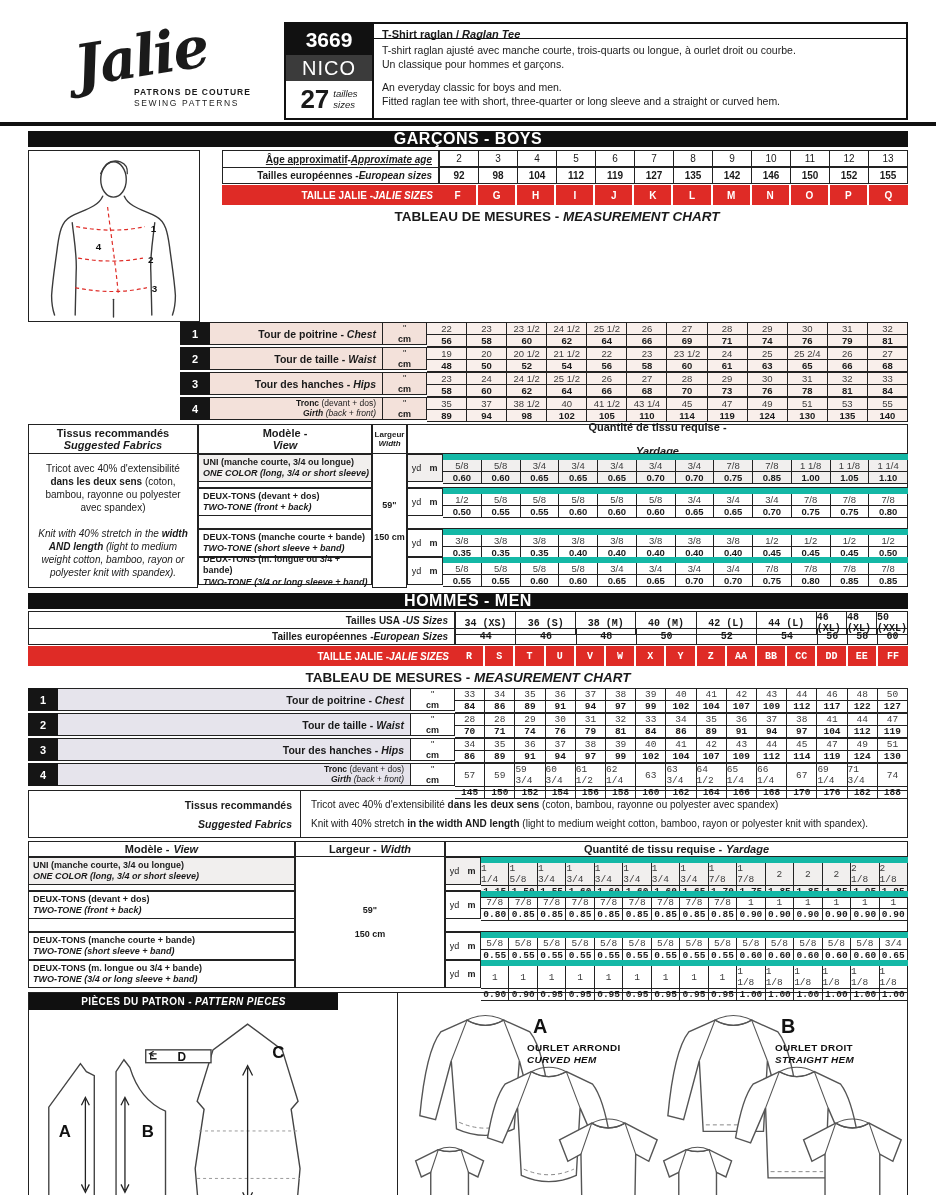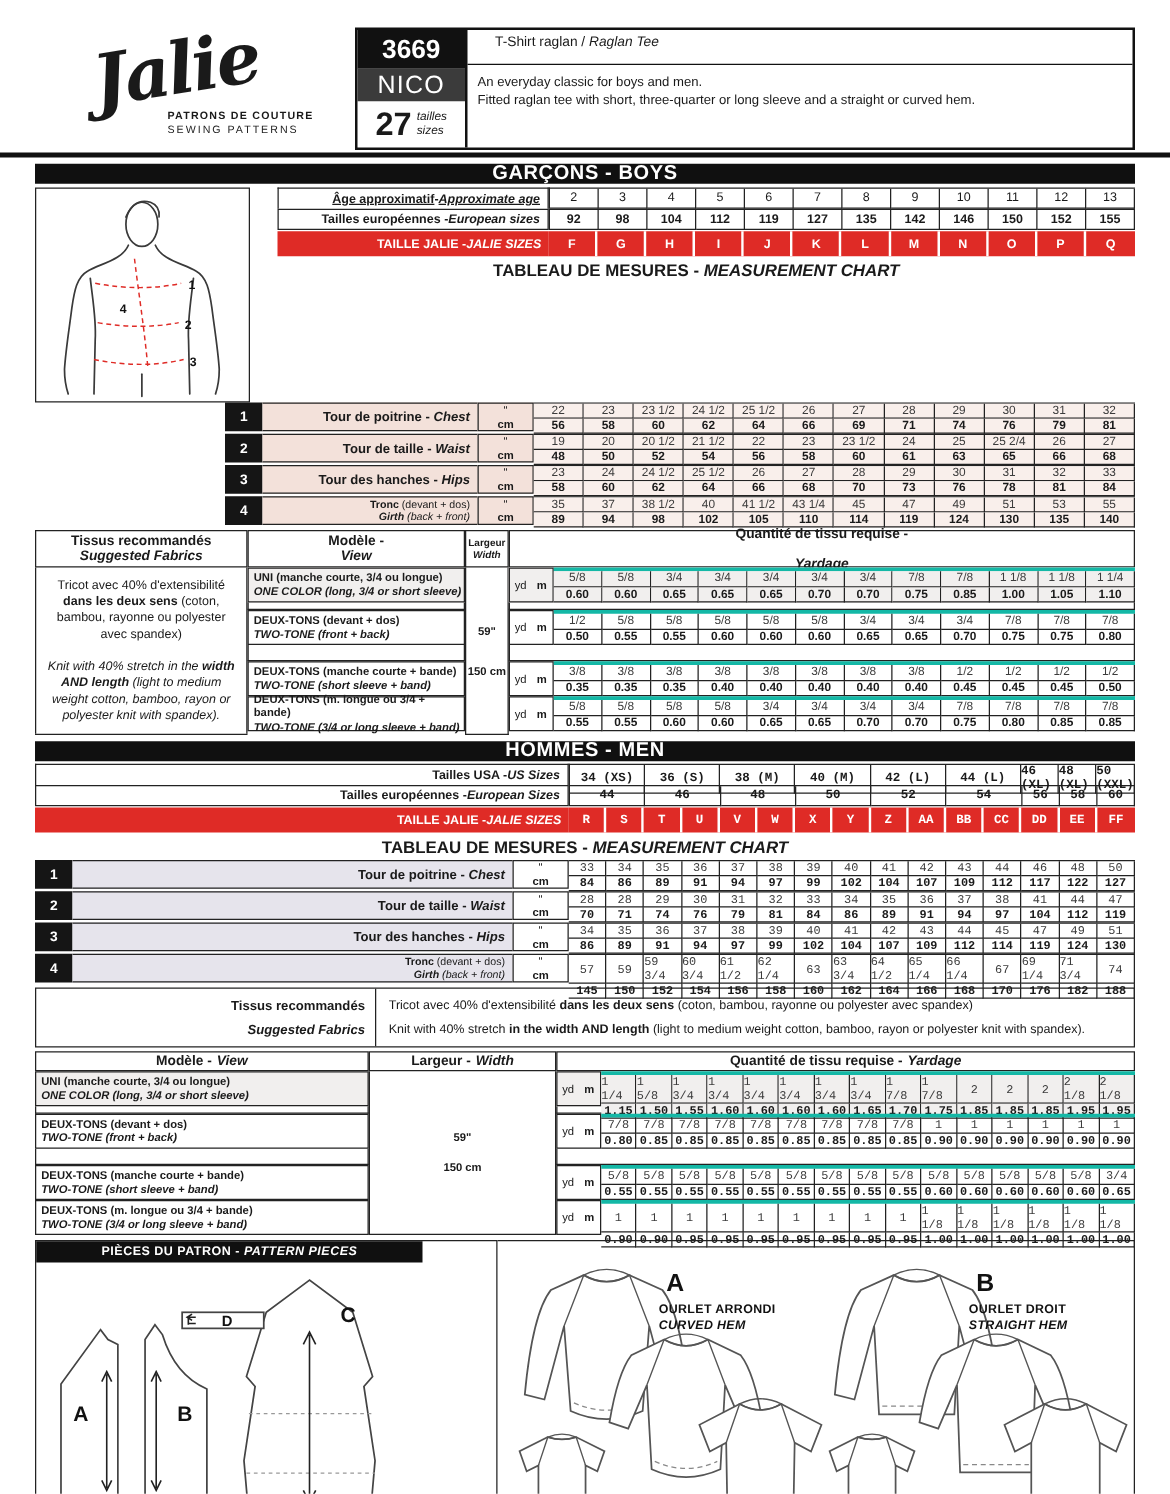--- a/index.html
+++ b/index.html
@@ -16,21 +16,21 @@
   .logo-sub { font-size:8.5px; font-weight:700; letter-spacing:1px; line-height:1.25; margin-left:72px; margin-top:-2px;}
   .logo-sub .en { font-weight:400; letter-spacing:1.6px; color:#222;}
   .info-box { flex:1; border:2px solid #111; display:flex; margin-left:6px; }
   .ib-left { width:88px; border-right:2px solid #111; display:flex; flex-direction:column; }
   .ib-num { background:#111; color:#fff; font-size:21px; font-weight:700; text-align:center; height:31px; line-height:31px;}
   .ib-name { background:#3b3b3b; color:#fff; font-size:20px; font-weight:400; text-align:center; height:26px; line-height:26px; letter-spacing:1px;}
   .ib-sizes { flex:1; display:flex; align-items:center; justify-content:center; gap:4px; }
   .ib-sizes .n { font-size:26px; font-weight:700; }
   .ib-sizes .w { font-size:9.5px; font-style:italic; line-height:1.15; }
   .ib-right { flex:1; display:flex; flex-direction:column; }
-  .ib-title { border-bottom:1.5px solid #111; font-size:11px; font-weight:400; padding:4px 22px; height:28px;}
+  .ib-title { border-bottom:1.5px solid #111; font-size:11px; font-weight:700; padding:4px 8px; height:15px;}
   .ib-title i { font-style:italic; }
   .ib-desc { font-size:10.5px; padding:5px 8px 2px 8px; line-height:1.3;}
   .ib-desc.en { padding-top:8px; }
 
   .page-rule { height:4px; background:#111; margin-top:2px; }
 
   
   .bar { background:#101010; color:#fff; text-align:center; font-weight:700; font-size:16px;
          height:16px; line-height:16px; letter-spacing:.5px; margin-top:5px;}
 
@@ -99,21 +99,21 @@
   .f-view { width:174px; flex:none; }
   .f-width { width:35px; flex:none; display:flex; flex-direction:column;}
   .w-cell { flex:1; border:1px solid #222; border-top:none; display:flex; flex-direction:column;
             align-items:center; justify-content:center; gap:22px; font-size:9px; font-weight:700;}
   .f-data { flex:1; display:flex; flex-direction:column;}
   .vbox { height:28px; border:1px solid #222; display:flex; flex-direction:column; justify-content:center;
           padding-left:4px; font-size:9px; font-weight:700; line-height:1.25;}
   .vbox i { font-style:italic; }
   .drow { height:28px; display:flex; }
   .dunits { width:36px; flex:none; display:flex; flex-direction:row; border:1px solid #222;}
-  .dgrid { flex:1; display:grid; grid-template-rows:1fr 1fr; border-top:3px solid #14b8a6;}
+  .dgrid { flex:1; display:grid; grid-template-rows:1fr 1fr; border-top:6px solid #14b8a6;}
   .cyd { font-weight:400; color:#3c3c3c; font-size:9.5px;}
   .cm2 { font-weight:700; font-size:9.5px;}
   .shaded, .shaded .cell, .shaded .dunits { background:#f1efee; }
   .vspacer { border:1px solid #222; border-top:none; }
   .men-yardage .f-view { width:267px; }
   .men-yardage .f-width { width:150px; }
   .men-yardage .f-hdr { height:16px; flex-direction:row; gap:4px;}
   .men-yardage .w-cell { gap:14px; }
 
   .men-fab { display:flex; border:1.5px solid #222; margin-top:4px; height:48px;}
@@ -164,20 +164,24 @@
         <div class="ib-sizes">
           <span class="n">27</span>
           <span class="w">
             <span>tailles</span><br>
             <span>sizes</span>
           </span>
         </div>
       </div>
       <div class="ib-right">
         <div class="ib-title"><span>T-Shirt raglan / </span><i>Raglan Tee</i></div>
+        <div class="ib-desc">
+          <div>T-shirt raglan ajusté avec manche courte, trois-quarts ou longue, à ourlet droit ou courbe.</div>
+          <div>Un classique pour hommes et garçons.</div>
+        </div>
         <div class="ib-desc en">
           <div>An everyday classic for boys and men.</div>
           <div>Fitted raglan tee with short, three-quarter or long sleeve and a straight or curved hem.</div>
         </div>
       </div>
     </div>
   </div>
 
   <div class="page-rule"></div>
 

